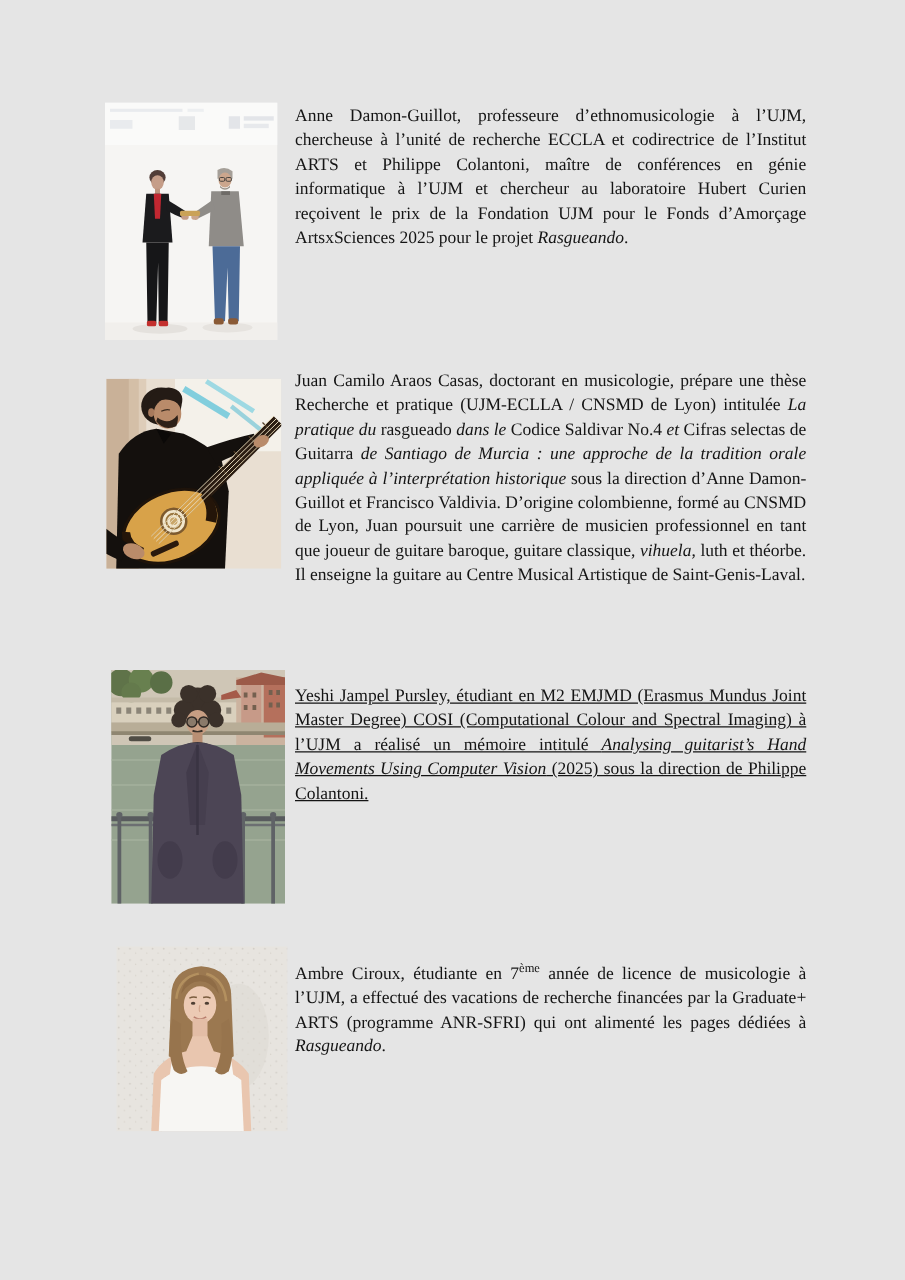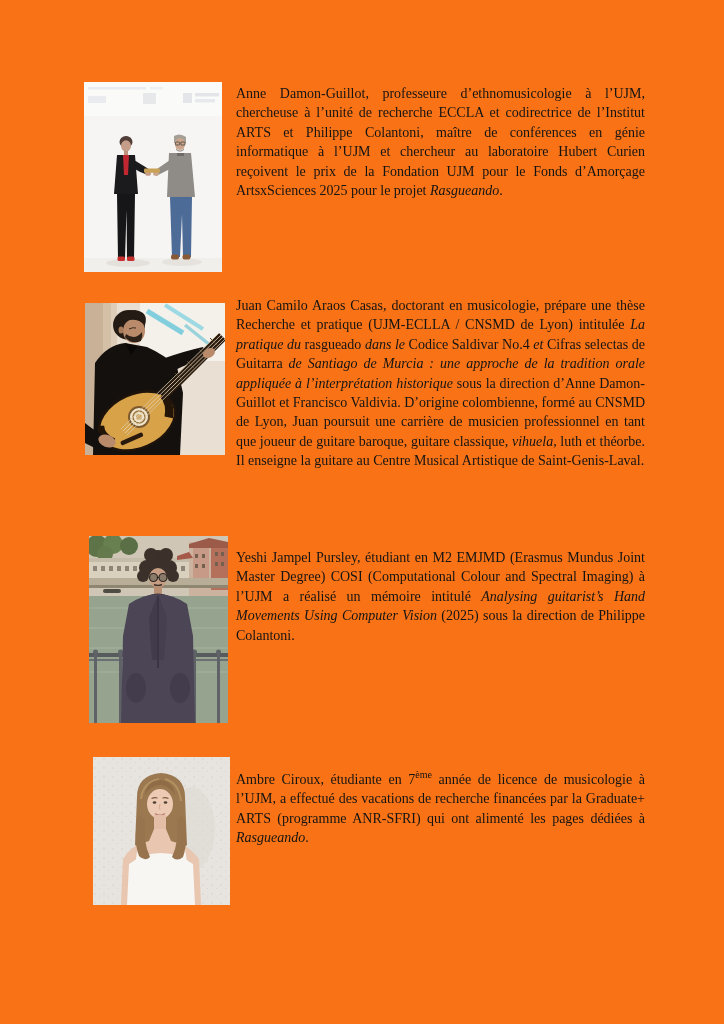--- a/index.html
+++ b/index.html
@@ -4,21 +4,21 @@
 <style>
   html, body { margin: 0; padding: 0; }
   body {
     width: 724px; height: 1024px;
     background: #ffffff;
     font-family: "Liberation Serif", serif;
   }
   .page {
     position: relative;
     width: 724px; height: 1024px;
-    background: #f97316;
+    background: #e5e5e5;
     overflow: hidden;
   }
   .photo {
     position: absolute;
     margin: 0; padding: 0;
   }
   .photo svg { display: block; }
   .para {
     position: absolute;
     width: 409px;
@@ -29,21 +29,21 @@
     text-align: justify;
   }
   .para .it { font-style: italic; }
   .para sup {
     font-size: 10px;
     line-height: 0;
     vertical-align: super;
   }
   .p1 { left: 236px; top: 84px; }
   .p2 { left: 236px; top: 296px; }
-  .p3 { left: 236px; top: 548px; }
+  .p3 { left: 236px; top: 548px; text-decoration: underline; }
   .p4 { left: 236px; top: 770px; }
   .ph1 { left: 84px;  top: 82px; }
   .ph2 { left: 85px;  top: 303px; }
   .ph3 { left: 89px;  top: 536px; }
   .ph4 { left: 93px;  top: 757px; }
 </style>
 </head>
 <body>
 
 <div class="page">

